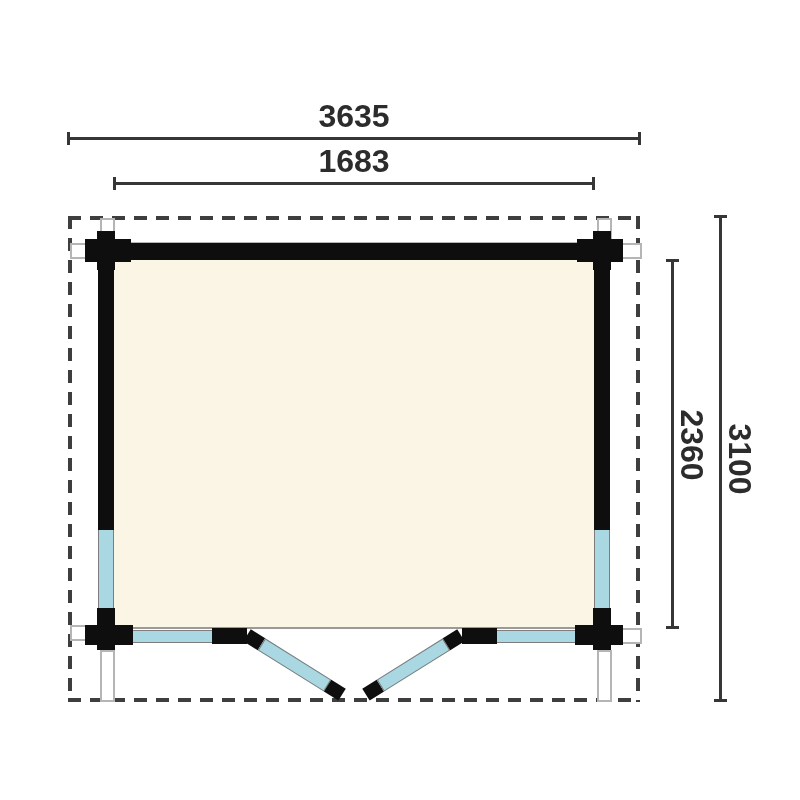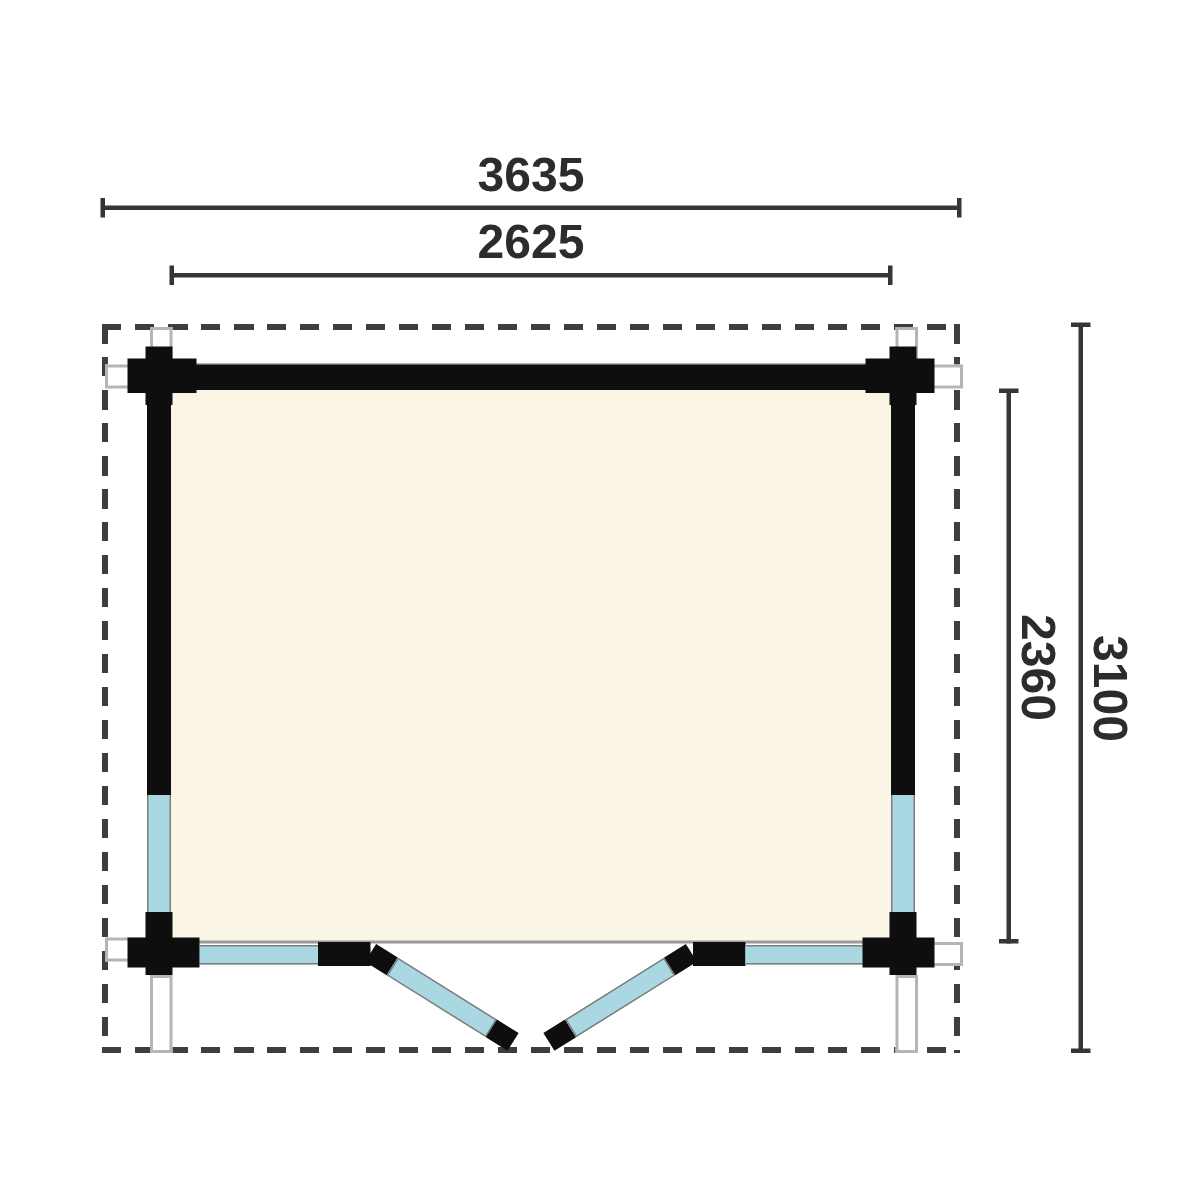--- a/index.html
+++ b/index.html
@@ -91,21 +91,21 @@
   </div>
 
   <div class="abs dim-line" style="left:68px;top:125px;width:572px;height:3px;"></div>
   <div class="abs tick" style="left:67px;top:120px;width:3px;height:13px;"></div>
   <div class="abs tick" style="left:638px;top:120px;width:3px;height:13px;"></div>
   <div class="abs dim-label" style="left:294px;top:87px;">3635</div>
 
   <div class="abs dim-line" style="left:114px;top:170px;width:480px;height:3px;"></div>
   <div class="abs tick" style="left:113px;top:165px;width:3px;height:13px;"></div>
   <div class="abs tick" style="left:592px;top:165px;width:3px;height:13px;"></div>
-  <div class="abs dim-label" style="left:294px;top:132px;">2625</div>
+  <div class="abs dim-label" style="left:294px;top:132px;">1683</div>
 
   <div class="abs dim-line" style="left:671px;top:248px;width:3px;height:369px;"></div>
   <div class="abs tick" style="left:666px;top:247px;width:13px;height:3px;"></div>
   <div class="abs tick" style="left:666px;top:614px;width:13px;height:3px;"></div>
   <div class="abs dim-label vert" style="left:632px;top:416px;">2360</div>
 
   <div class="abs dim-line" style="left:719px;top:204px;width:3px;height:486px;"></div>
   <div class="abs tick" style="left:714px;top:203px;width:13px;height:3px;"></div>
   <div class="abs tick" style="left:714px;top:687px;width:13px;height:3px;"></div>
   <div class="abs dim-label vert" style="left:680px;top:430px;">3100</div>

